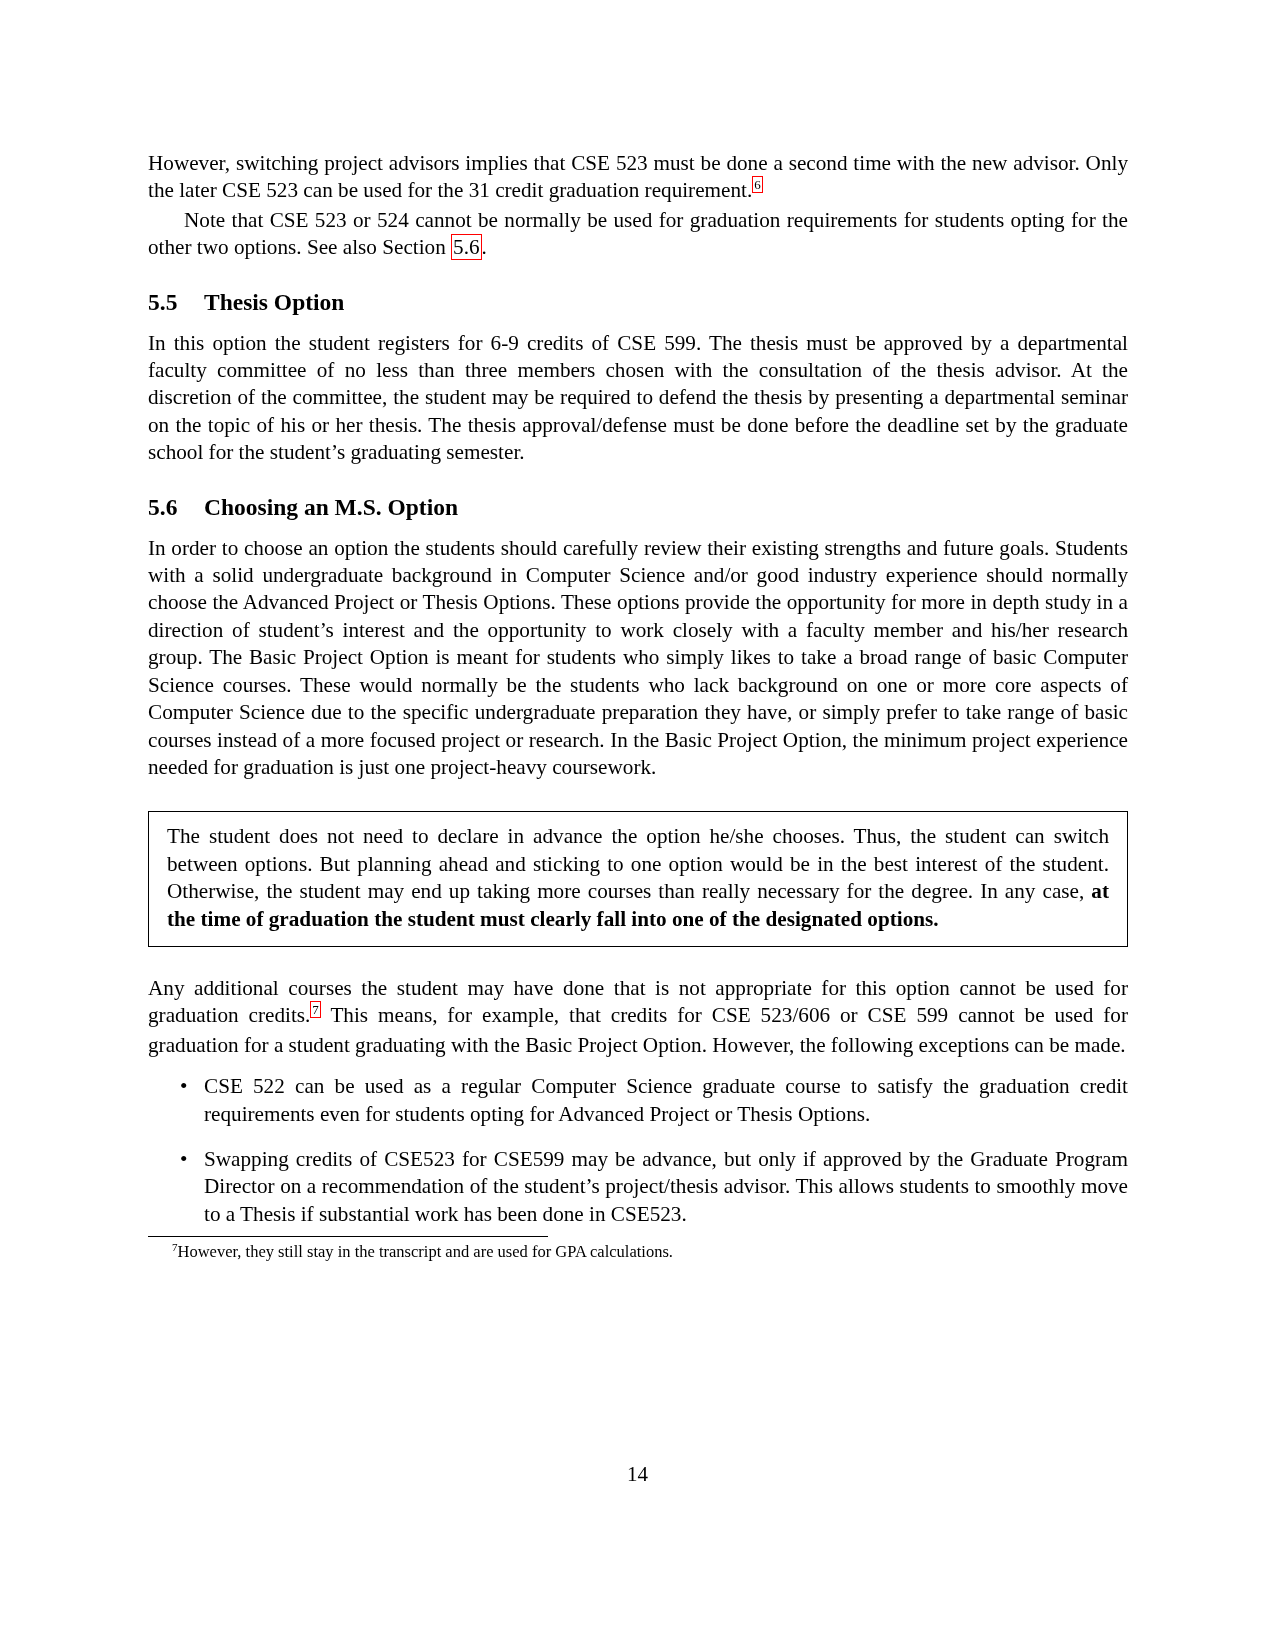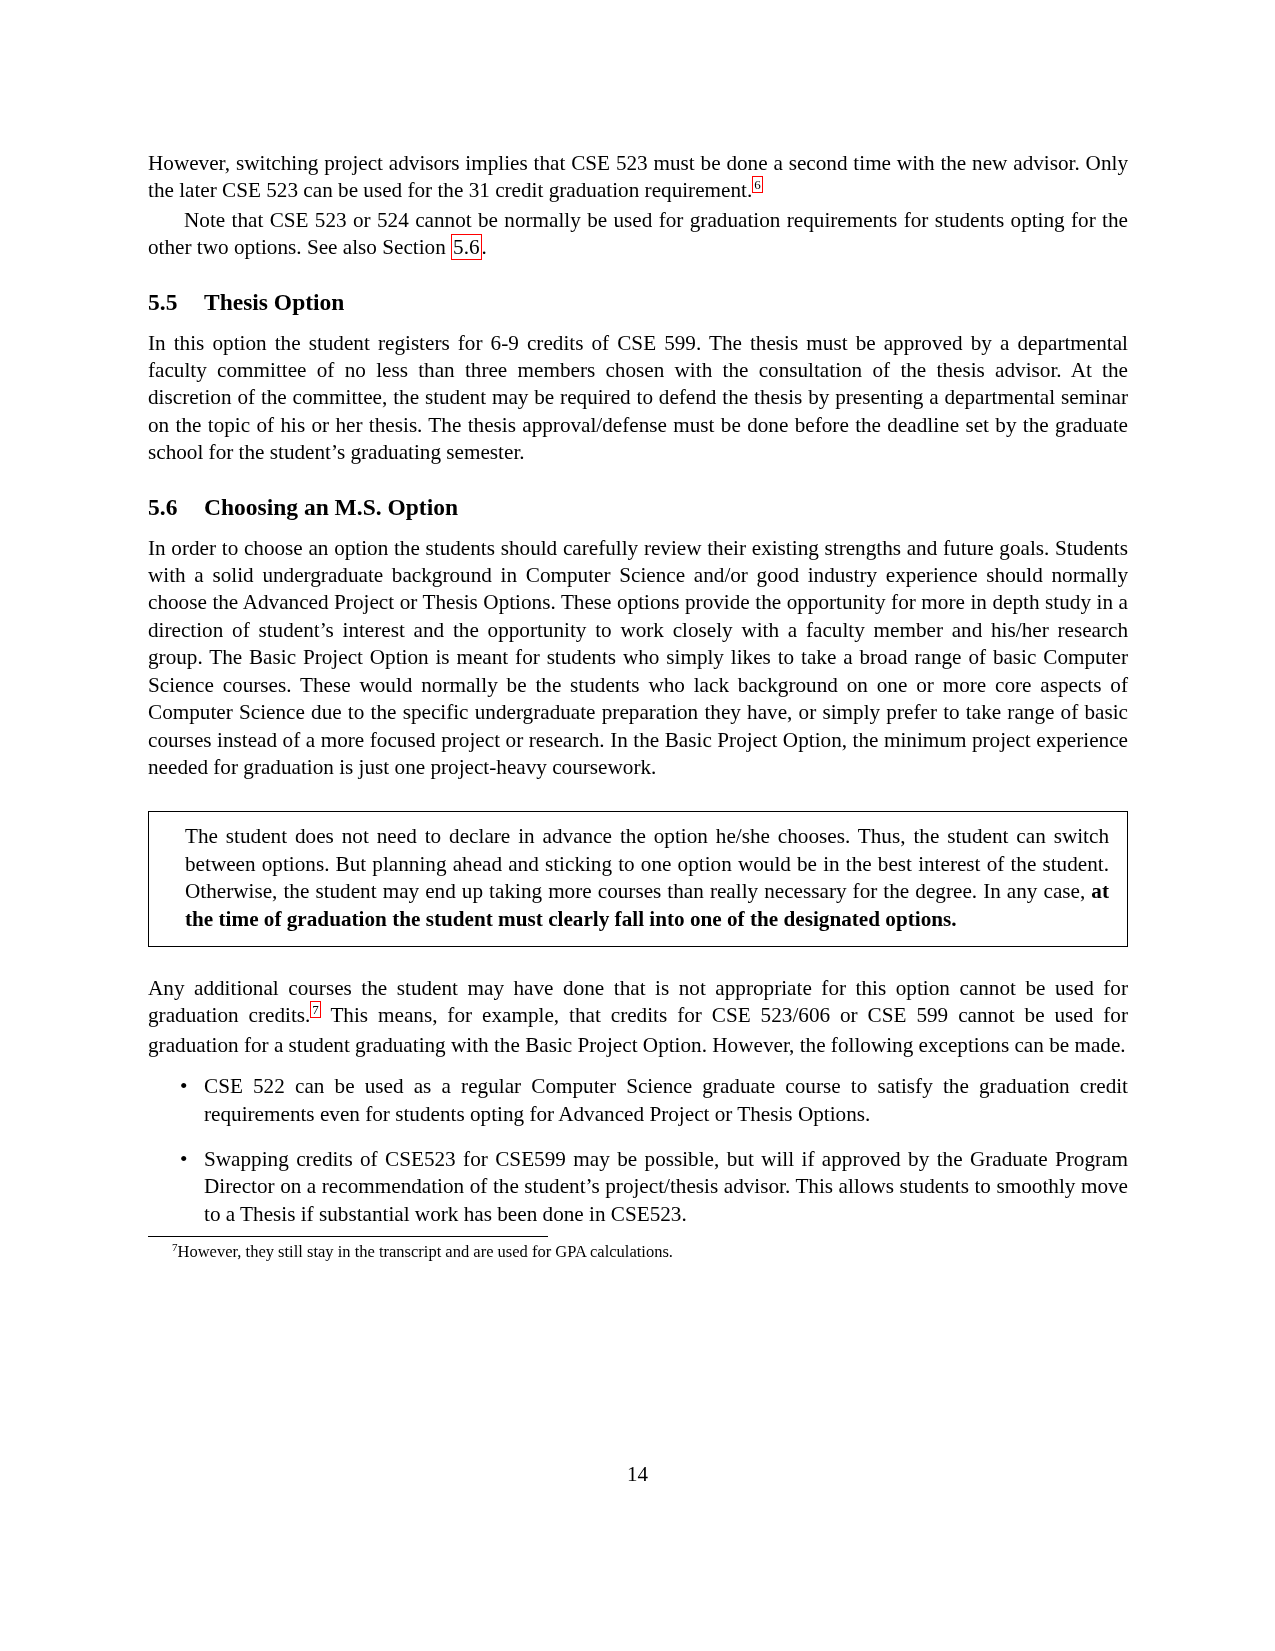--- a/index.html
+++ b/index.html
@@ -5,21 +5,21 @@
   html, body { margin: 0; padding: 0; background: #ffffff; }
   body { width: 1275px; height: 1651px; position: relative; font-family: "Liberation Serif", "DejaVu Serif", serif; color: #000; }
   .page { position: absolute; left: 148px; top: 150px; width: 980px; font-size: 21.2px; line-height: 27.4px; }
   p { margin: 0; text-align: justify; }
   .indent { text-indent: 36px; }
   h2 { font-size: 23.5px; font-weight: bold; margin: 26px 0 14px 0; line-height: 28px; }
   h2 .num { display: inline-block; width: 56px; }
   .link-box { border: 1.5px solid #ff0000; padding: 0 1px; }
   sup { font-size: 13px; line-height: 0; vertical-align: super; }
   .fnref { border: 1.5px solid #ff0000; padding: 0 1px; font-size: 13px; position: relative; top: -8px; }
-  .boxed { border: 1.5px solid #000; margin: 30px 0 28px 0; padding: 11px 18px 13px 36px; }
+  .boxed { border: 1.5px solid #000; margin: 30px 0 28px 0; padding: 11px 18px 13px 18px; }
   .boxed p { text-align: justify; }
   .bold { font-weight: bold; }
   ul { margin: 14px 0 0 0; padding: 0 0 0 56px; list-style: none; }
   li { position: relative; margin-bottom: 18px; text-align: justify; }
   li .bullet { position: absolute; left: -24px; top: 0; }
   .fn-rule { width: 400px; border-top: 1.2px solid #000; margin-top: -10px; margin-bottom: 4px; }
   .footnote { font-size: 16.5px; line-height: 22px; padding-left: 24px; }
   .footnote sup { font-size: 11px; }
   .pagenum { position: absolute; top: 1462px; left: 0; width: 1275px; text-align: center; font-size: 21px; }
 </style>
@@ -38,20 +38,20 @@
   <p>In order to choose an option the students should carefully review their existing strengths and future goals. Students with a solid undergraduate background in Computer Science and/or good industry experience should normally choose the Advanced Project or Thesis Options. These options provide the opportunity for more in depth study in a direction of student’s interest and the opportunity to work closely with a faculty member and his/her research group. The Basic Project Option is meant for students who simply likes to take a broad range of basic Computer Science courses. These would normally be the students who lack background on one or more core aspects of Computer Science due to the specific undergraduate preparation they have, or simply prefer to take range of basic courses instead of a more focused project or research. In the Basic Project Option, the minimum project experience needed for graduation is just one project-heavy coursework.</p>
 
   <div class="boxed">
     <p><span>The student does not need to declare in advance the option he/she chooses. Thus, the student can switch between options. But planning ahead and sticking to one option would be in the best interest of the student. Otherwise, the student may end up taking more courses than really necessary for the degree. In any case, </span><span class="bold">at the time of graduation the student must clearly fall into one of the designated options.</span></p>
   </div>
 
   <p><span>Any additional courses the student may have done that is not appropriate for this option cannot be used for graduation credits.</span><span class="fnref">7</span><span> This means, for example, that credits for CSE 523/606 or CSE 599 cannot be used for graduation for a student graduating with the Basic Project Option. However, the following exceptions can be made.</span></p>
 
   <ul>
     <li><span class="bullet">•</span><span>CSE 522 can be used as a regular Computer Science graduate course to satisfy the graduation credit requirements even for students opting for Advanced Project or Thesis Options.</span></li>
-    <li><span class="bullet">•</span><span>Swapping credits of CSE523 for CSE599 may be possible, but will if approved by the Graduate Program Director on a recommendation of the student’s project/thesis advisor. This allows students to smoothly move to a Thesis if substantial work has been done in CSE523.</span></li>
+    <li><span class="bullet">•</span><span>Swapping credits of CSE523 for CSE599 may be advance, but only if approved by the Graduate Program Director on a recommendation of the student’s project/thesis advisor. This allows students to smoothly move to a Thesis if substantial work has been done in CSE523.</span></li>
   </ul>
 
   <div class="fn-rule"></div>
   <div class="footnote"><sup>7</sup><span>However, they still stay in the transcript and are used for GPA calculations.</span></div>
 </div>
 
 <div class="pagenum">14</div>
 
 </body></html>

